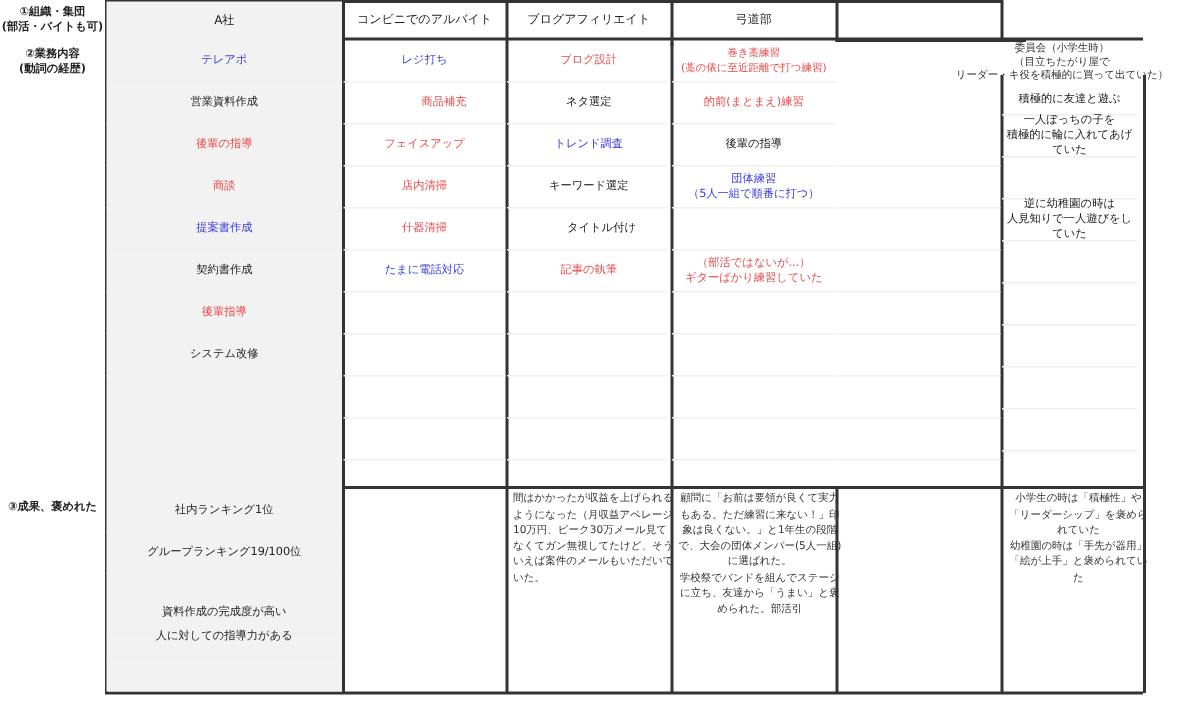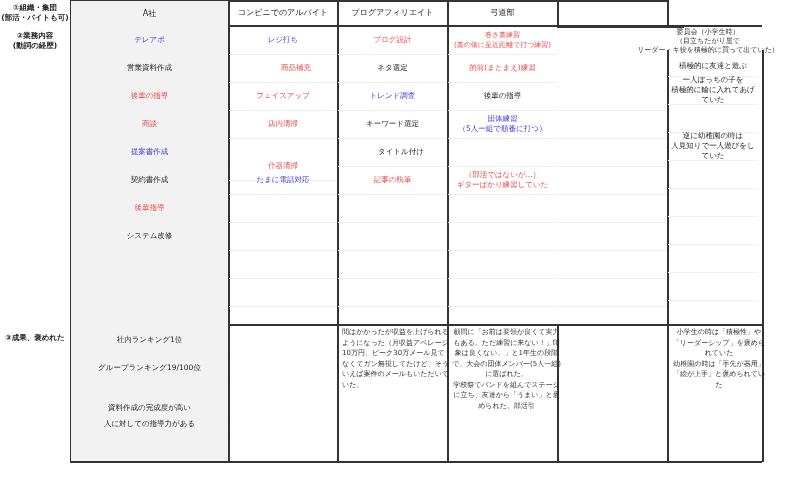--- a/index.html
+++ b/index.html
@@ -71,21 +71,21 @@
 <div class="vline" style="left:762px; top:50px; height:412px;"></div>
 <div class="vline" style="left:447px; top:28px; height:2px;"></div>
 
 <div class="abs" style="left:229px; top:0; width:108px; height:462px;">
   <div class="hdr" style="left:0; width:108px; border-bottom:none; height:25px;">コンビニでのアルバイト</div>
   <div style="position:absolute; top:26px; left:0; right:0;">
     <div class="cell blue" style="top:0;">レジ打ち</div>
     <div class="cell red" style="top:28px;padding-left:26px;">商品補充</div>
     <div class="cell red" style="top:56px;">フェイスアップ</div>
     <div class="cell red" style="top:84px;">店内清掃</div>
-    <div class="cell red" style="top:126px;">什器清掃</div>
+    <div class="cell red" style="top:112px;">什器清掃</div>
     <div class="cell blue" style="top:140px;">たまに電話対応</div>
     <div class="cell" style="top:168px;"></div>
     <div class="cell" style="top:196px;"></div>
     <div class="cell" style="top:224px;"></div>
     <div class="cell" style="top:252px;"></div>
   </div>
 </div>
 
 <div class="abs" style="left:338px; top:0; width:109px; height:336px;">
   <div class="hdr" style="left:0; width:109px; border-bottom:none; height:25px;">ブログアフィリエイト</div>

